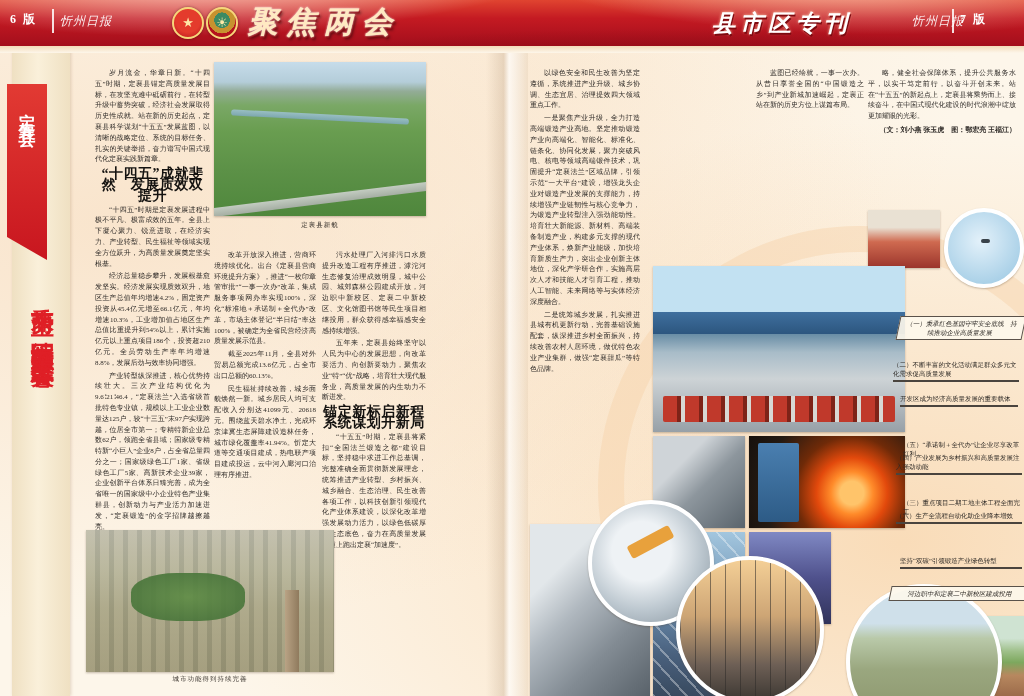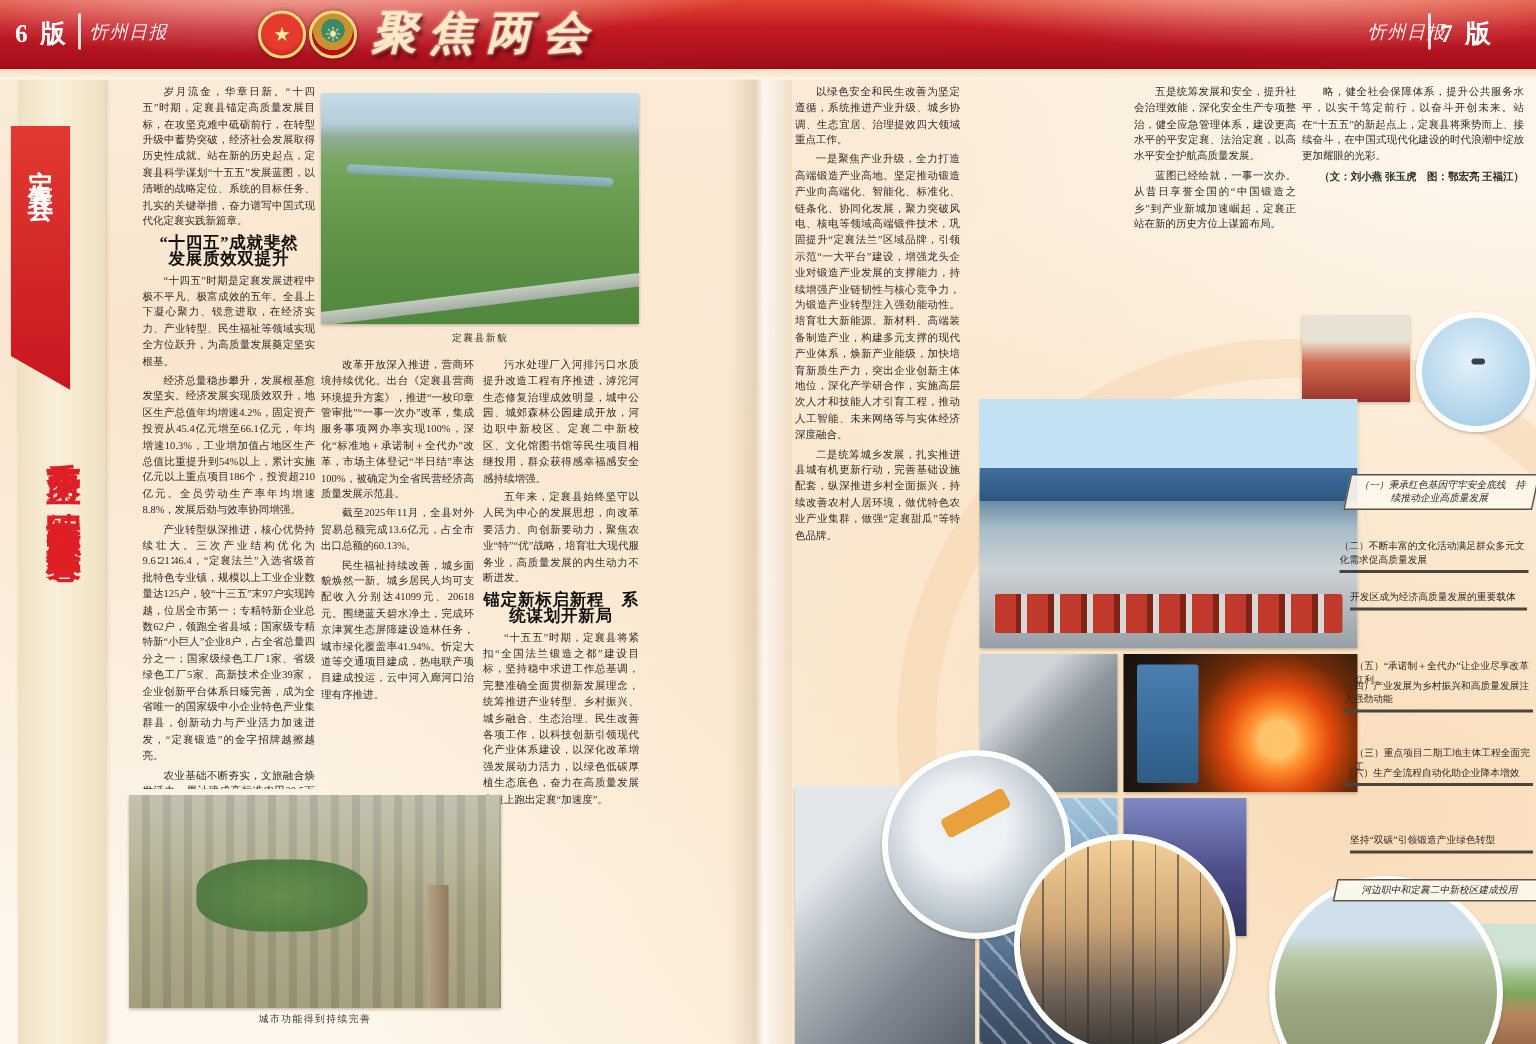--- a/index.html
+++ b/index.html
@@ -10,21 +10,21 @@
       radial-gradient(ellipse at 88% 78%, rgba(247,206,158,.65), transparent 55%),
       radial-gradient(ellipse at 55% 8%, rgba(250,230,205,.5), transparent 50%),
       #fdf6ea;}
   
   .band{position:absolute;left:0;top:0;width:1024px;height:46px;z-index:10;
     background:linear-gradient(180deg,#e04430 0%,#c41a22 40%,#a30e1c 100%);overflow:hidden;}
   .sw{position:absolute;border-radius:50%;}
   .sw1{left:-120px;top:-34px;width:700px;height:70px;background:radial-gradient(ellipse at 50% 0%,rgba(255,255,255,.85),rgba(255,255,255,0) 70%);transform:rotate(-2deg);}
   .sw2{left:520px;top:-20px;width:620px;height:54px;background:radial-gradient(ellipse at 50% 0%,rgba(255,235,215,.7),rgba(255,255,255,0) 70%);transform:rotate(2deg);}
   .sw3{left:260px;top:28px;width:800px;height:40px;background:radial-gradient(ellipse at 50% 100%,rgba(120,8,14,.55),rgba(120,8,14,0) 70%);}
-  .pageno{position:absolute;top:11px;color:#fff;font-weight:bold;font-size:17px;letter-spacing:2px;}
+  .pageno{position:absolute;top:11px;color:#fff;font-weight:bold;font-size:12px;letter-spacing:2px;}
   .vbar{position:absolute;top:9px;width:2px;height:24px;background:rgba(255,255,255,.85);}
   .script{position:absolute;top:13px;color:rgba(255,255,255,.9);font-style:italic;font-size:12px;letter-spacing:1px;}
   .emblem{position:absolute;width:28px;height:28px;border-radius:50%;border:2px solid #f6d77a;box-shadow:0 0 3px rgba(0,0,0,.4);display:flex;align-items:center;justify-content:center;color:#ffe9a8;font-size:13px;}
   .emblem-n{left:172px;top:7px;background:radial-gradient(circle at 50% 40%,#e43b2c 0 55%,#b5121c);}
   .emblem-c{left:206px;top:7px;background:radial-gradient(circle at 50% 40%,#2e7d5b 0 35%,#d8a greed 0);background:radial-gradient(circle at 50% 40%,#3c8a63 0 35%,#c7922f 36% 60%,#b5121c 61%);}
   .band-title-left{position:absolute;left:248px;top:2px;font-size:30px;font-weight:bold;font-style:italic;letter-spacing:8px;color:#ffe9c2;
     text-shadow:0 0 2px #fff,1px 2px 0 #8f0d12,2px 3px 3px rgba(0,0,0,.5);}
   .band-title-right{position:absolute;left:712px;top:8px;font-size:23px;font-weight:bold;font-style:italic;letter-spacing:5px;color:#ffffff;
     text-shadow:1px 2px 0 #7e0a10,0 0 3px rgba(255,230,190,.9);}
   .cream-strip{position:absolute;left:0;top:46px;width:1024px;height:7px;background:linear-gradient(180deg,#f3dcba,#fdf6ea);z-index:9;}
@@ -34,23 +34,23 @@
   
   .ribbon{position:absolute;left:12px;top:50px;width:58px;height:646px;z-index:1;
     background:linear-gradient(90deg,#efe0c2,#faf0da 45%,#efe0c2);box-shadow:1px 0 3px rgba(150,110,70,.25);}
   .county-tab{position:absolute;left:7px;top:84px;width:40px;height:176px;z-index:4;
     background:linear-gradient(180deg,#e23a33,#c8161f);color:#fff;font-weight:bold;font-size:17px;letter-spacing:9px;
     writing-mode:vertical-rl;text-orientation:upright;display:flex;align-items:center;justify-content:flex-start;padding-top:16px;box-sizing:border-box;
     clip-path:polygon(0 0,100% 0,100% 100%,0 87%);box-shadow:2px 2px 3px rgba(120,30,20,.35);}
   .v-headline{position:absolute;left:16px;top:290px;width:52px;height:402px;z-index:4;
     writing-mode:vertical-rl;text-orientation:upright;font-weight:bold;font-size:23px;line-height:52px;letter-spacing:2px;color:#df1f26;text-align:left;}
   
-  .col{position:absolute;font-size:7px;line-height:10.8px;color:#2f2b28;text-align:justify;overflow:hidden;z-index:2;}
+  .col{position:absolute;font-size:7px;line-height:10.8px;color:#2f2b28;text-align:justify;overflow:hidden;z-index:2;margin-top:12px;}
   .col p{margin:0 0 2px 0;text-indent:2em;}
-  .col .subhead{margin:4px 0 3px 0;font-size:11px;font-weight:bold;color:#141210;text-align:center;text-indent:0;letter-spacing:.5px;}
+  .col .subhead{margin:4px 0 3px 0;font-size:14px;font-weight:bold;color:#141210;text-align:center;text-indent:0;letter-spacing:.5px;}
   .byline{text-indent:0 !important;text-align:right;font-weight:bold;margin-top:3px !important;}
   
   .ph{position:absolute;z-index:2;box-shadow:0 1px 2px rgba(90,70,50,.35);overflow:hidden;}
   .round{border-radius:50%;border:4px solid #fff;z-index:4;}
   .cap{position:absolute;font-size:6.5px;color:#3a342e;text-align:center;z-index:5;letter-spacing:1px;}
   .ph-top{left:214px;top:62px;width:212px;height:154px;
     background:linear-gradient(180deg,#c6dcea 0%,#b4cdd9 13%,#93ac97 19%,#7aa866 28%,#699d50 45%,#5c9147 70%,#4f873c 100%);}
   .ph-top .road{position:absolute;left:-10%;bottom:8%;width:120%;height:9px;background:linear-gradient(180deg,#cfd3cf,#aeb2ae);transform:rotate(-7deg);opacity:.9;}
   .ph-top .river{position:absolute;left:8%;top:34%;width:84%;height:6px;background:linear-gradient(180deg,#9fc3d4,#7fa8bd);transform:rotate(3deg);border-radius:4px;opacity:.85;}
   .ph-bottom{left:86px;top:530px;width:248px;height:142px;
@@ -105,20 +105,21 @@
   <header class="band">
     <div class="sw sw1"></div>
     <div class="sw sw2"></div>
     <div class="sw sw3"></div>
     <span class="pageno" style="left:10px">6 版</span>
     <span class="vbar" style="left:52px"></span>
     <span class="script" style="left:60px">忻州日报</span>
     <span class="emblem emblem-n">★</span>
     <span class="emblem emblem-c">☀</span>
     <span class="band-title-left">聚焦两会</span>
+    <span class="band-title-right">县市区专刊</span>
     <span class="script" style="left:912px">忻州日报</span>
     <span class="vbar" style="left:952px"></span>
     <span class="pageno" style="left:960px">7 版</span>
   </header>
   <div class="cream-strip"></div>
   <div class="fold"></div>
 
   <div class="ribbon"></div>
   <div class="county-tab">定襄县</div>
   <div class="v-headline">乘势而上　续写产业强百姓富生态美答卷</div>
@@ -160,21 +161,20 @@
   <div class="ring"></div>
 
   <div class="col" style="left:530px;top:56px;width:110px;height:464px">
     <p>以绿色安全和民生改善为坚定遵循，系统推进产业升级、城乡协调、生态宜居、治理提效四大领域重点工作。</p>
     <p>一是聚焦产业升级，全力打造高端锻造产业高地。坚定推动锻造产业向高端化、智能化、标准化、链条化、协同化发展，聚力突破风电、核电等领域高端锻件技术，巩固提升“定襄法兰”区域品牌，引领示范“一大平台”建设，增强龙头企业对锻造产业发展的支撑能力，持续增强产业链韧性与核心竞争力，为锻造产业转型注入强劲能动性。培育壮大新能源、新材料、高端装备制造产业，构建多元支撑的现代产业体系，焕新产业能级，加快培育新质生产力，突出企业创新主体地位，深化产学研合作，实施高层次人才和技能人才引育工程，推动人工智能、未来网络等与实体经济深度融合。</p>
     <p>二是统筹城乡发展，扎实推进县城有机更新行动，完善基础设施配套，纵深推进乡村全面振兴，持续改善农村人居环境，做优特色农业产业集群，做强“定襄甜瓜”等特色品牌。</p>
   </div>
 
 
   <div class="col" style="left:756px;top:56px;width:108px;height:200px">
-    <p>五是统筹发展和安全，提升社会治理效能，深化安全生产专项整治，健全应急管理体系，建设更高水平的平安定襄、法治定襄，以高水平安全护航高质量发展。</p>
     <p>蓝图已经绘就，一事一次办。从昔日享誉全国的“中国锻造之乡”到产业新城加速崛起，定襄正站在新的历史方位上谋篇布局。</p>
   </div>
 
   <div class="col" style="left:868px;top:56px;width:148px;height:144px">
     <p>略，健全社会保障体系，提升公共服务水平，以实干笃定前行，以奋斗开创未来。站在“十五五”的新起点上，定襄县将乘势而上、接续奋斗，在中国式现代化建设的时代浪潮中绽放更加耀眼的光彩。</p>
     <p class="byline">（文：刘小燕 张玉虎　图：鄂宏亮 王福江）</p>
   </div>
 
   <div class="ph ph-dancers"></div>
   <div class="ph round ph-drone">

